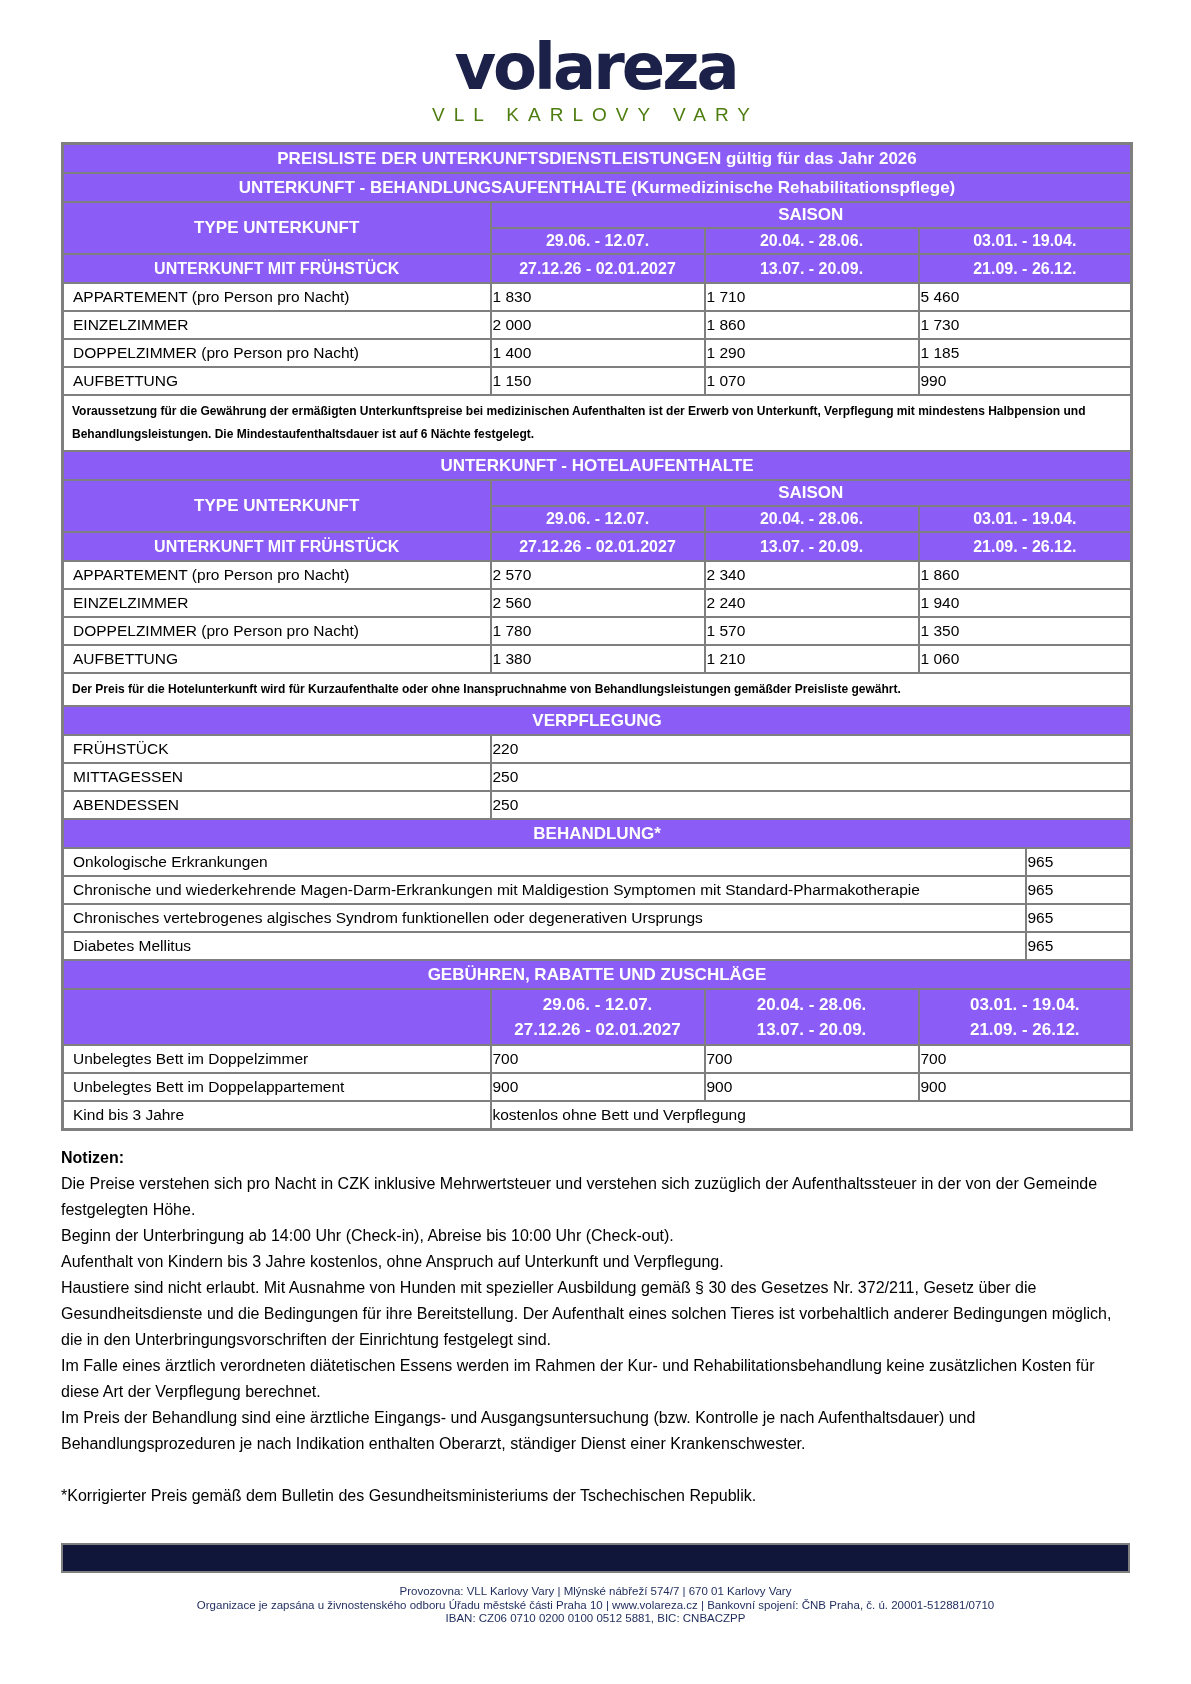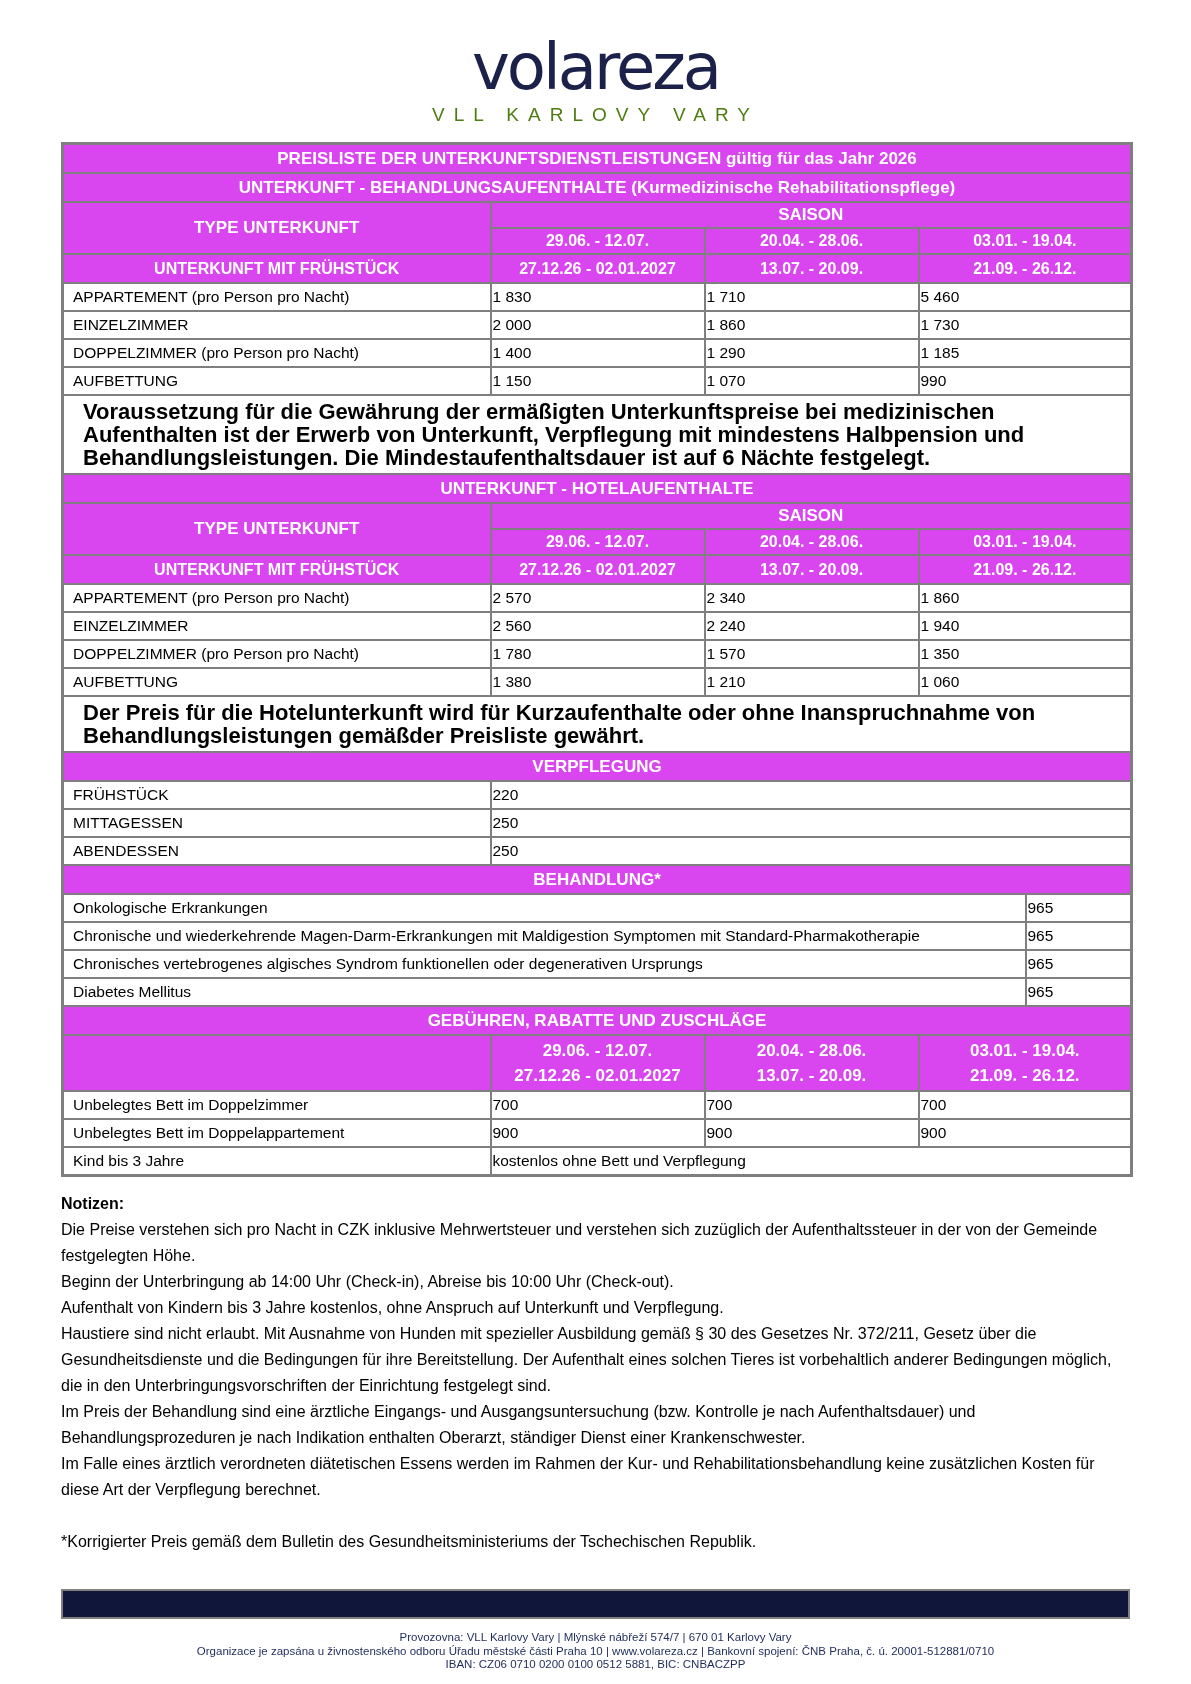--- a/index.html
+++ b/index.html
@@ -1,38 +1,38 @@
 <!DOCTYPE html>
 <html><head>
 <meta charset="utf-8">
 <style>
   html,body { margin:0; padding:0; background:#ffffff; }
   body { font-family:"Liberation Sans", sans-serif; }
   .page { position:relative; width:1191px; height:1684px; background:#fff; overflow:hidden; }
 
   
   .logo-block { text-align:center; padding-top:34px; }
-  .brand { font-family:"DejaVu Sans", sans-serif; font-weight:normal; font-size:64px; line-height:66px;
+  .brand { font-family:"DejaVu Sans", sans-serif; font-weight:bold; font-size:64px; line-height:66px;
            color:#1b2148; letter-spacing:-3px; }
   .brand-sub { font-size:19px; letter-spacing:9px; color:#4d7c0f; margin-top:4px; }
 
   
   table.price { border-collapse:collapse; table-layout:fixed; width:1069px; margin:16px 0 0 61px;
                 border:3px solid #7f7f7f; }
   table.price td { border:2px solid #7f7f7f; overflow:hidden; }
-  td.navy { background:#d946ef; color:#ffffff; font-weight:bold; text-align:center; font-size:17px; }
+  td.navy { background:#8b5cf6; color:#ffffff; font-weight:bold; text-align:center; font-size:17px; }
   tr.bar td { height:25px; font-size:17px; }
   tr.rowS td { height:22px; }
   tr.rowA td { height:22px; font-size:16px; }
   tr.rowB td { height:25px; font-size:16px; }
   td.typecell { font-size:17px; }
   tr.data td { height:24px; font-size:15.5px; color:#000; }
   td.lbl { text-align:left; padding:0 0 0 9px; }
   td.val { text-align:left; }
-  tr.noterow td { font-weight:bold; font-size:22px; line-height:23px; padding:4px 19px; color:#000; text-align:left; }
+  tr.noterow td { font-weight:bold; font-size:12px; line-height:23px; padding:4px 8px; color:#000; text-align:left; }
   tr.hdr2 td { height:52px; }
   td.navy .dline { line-height:25px; }
 
   
   .notes { width:1069px; margin:14px 0 0 61px; color:#000; }
   .notes-heading { font-weight:bold; font-size:16px; line-height:26px; }
   .notes p { margin:0; font-size:16px; line-height:26px; }
   .footnote { margin-top:26px !important; }
 
   
@@ -226,22 +226,22 @@
     </tr>
   </tbody>
     </table>
 
   <div class="notes">
     <div class="notes-heading">Notizen:</div>
     <p>Die Preise verstehen sich pro Nacht in CZK inklusive Mehrwertsteuer und verstehen sich zuzüglich der Aufenthaltssteuer in der von der Gemeinde festgelegten Höhe.</p>
     <p>Beginn der Unterbringung ab 14:00 Uhr (Check-in), Abreise bis 10:00 Uhr (Check-out).</p>
     <p>Aufenthalt von Kindern bis 3 Jahre kostenlos, ohne Anspruch auf Unterkunft und Verpflegung.</p>
     <p>Haustiere sind nicht erlaubt. Mit Ausnahme von Hunden mit spezieller Ausbildung gemäß § 30 des Gesetzes Nr. 372/211, Gesetz über die Gesundheitsdienste und die Bedingungen für ihre Bereitstellung. Der Aufenthalt eines solchen Tieres ist vorbehaltlich anderer Bedingungen möglich, die in den Unterbringungsvorschriften der Einrichtung festgelegt sind.</p>
+    <p>Im Falle eines ärztlich verordneten diätetischen Essens werden im Rahmen der Kur- und Rehabilitationsbehandlung keine zusätzlichen Kosten für diese Art der Verpflegung berechnet.</p>
     <p>Im Preis der Behandlung sind eine ärztliche Eingangs- und Ausgangsuntersuchung (bzw. Kontrolle je nach Aufenthaltsdauer) und Behandlungsprozeduren je nach Indikation enthalten Oberarzt, ständiger Dienst einer Krankenschwester.</p>
-    <p>Im Falle eines ärztlich verordneten diätetischen Essens werden im Rahmen der Kur- und Rehabilitationsbehandlung keine zusätzlichen Kosten für diese Art der Verpflegung berechnet.</p>
     <p class="footnote">*Korrigierter Preis gemäß dem Bulletin des Gesundheitsministeriums der Tschechischen Republik.</p>
   </div>
 
   <div class="footer-bar"></div>
   <div class="footer-text">
     <div>Provozovna: VLL Karlovy Vary | Mlýnské nábřeží 574/7 | 670 01 Karlovy Vary</div>
     <div>Organizace je zapsána u živnostenského odboru Úřadu městské části Praha 10 | www.volareza.cz | Bankovní spojení: ČNB Praha, č. ú. 20001-512881/0710</div>
     <div>IBAN: CZ06 0710 0200 0100 0512 5881, BIC: CNBACZPP</div>
   </div>
 

